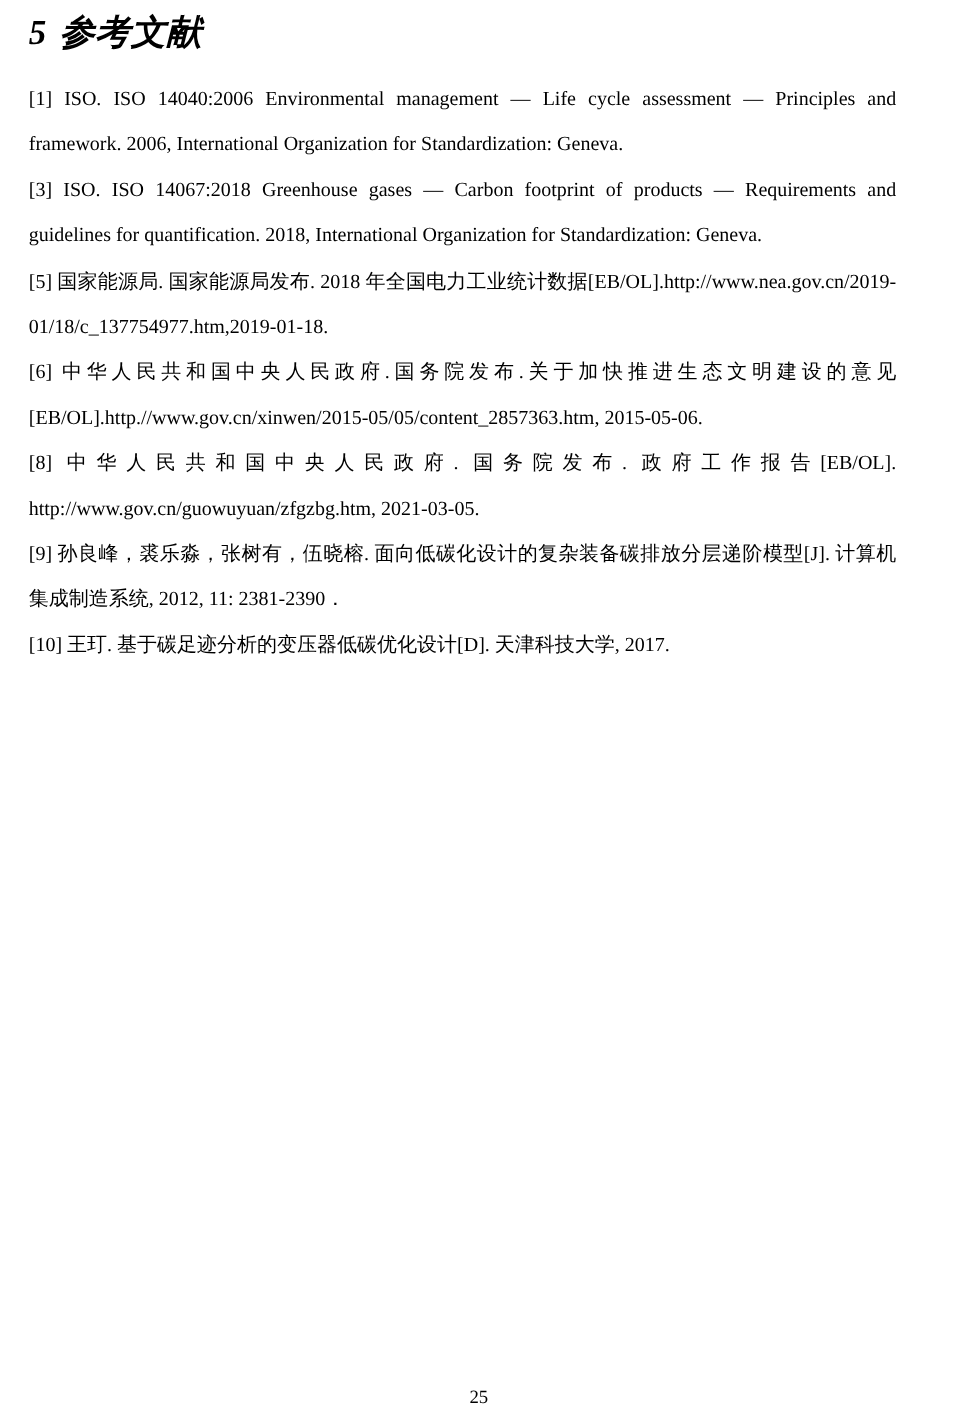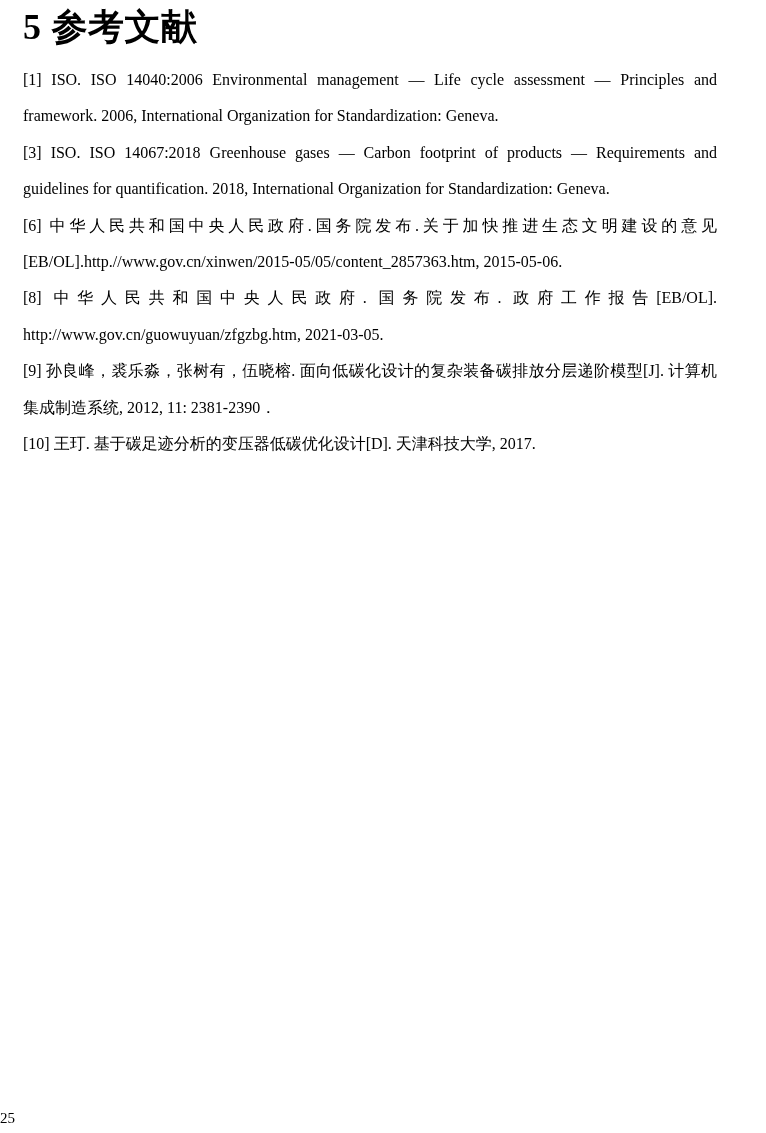--- a/index.html
+++ b/index.html
@@ -12,62 +12,64 @@
     width: 766px;
     height: 1133px;
     background: #ffffff;
     box-sizing: border-box;
     padding: 8px 49px 0 23px;
     font-family: "Liberation Serif", "DejaVu Serif", serif;
     color: #000000;
     overflow: hidden;
   }
   .section-heading {
-    font-size: 36px;
+    font-size: 28px;
     font-weight: bold;
     line-height: 34px;
     margin: 2px 0 18px 0;
     letter-spacing: 0.5px;
+    font-style: italic;
   }
   .section-heading .num {
     margin-right: 10px;
   }
   .ref-list {
     margin: 0;
     padding: 0;
   }
   .ref-item {
     font-size: 16px;
     line-height: 36.4px;
     text-align: justify;
     margin: 0;
     overflow-wrap: anywhere;
   }
   .page-number {
     position: absolute;
     bottom: 6px;
     left: 0;
     right: 0;
-    text-align: left;
+    text-align: center;
     font-size: 15px;
     line-height: 18px;
   }
 </style>
 </head>
 <body>
 
 <div class="page">
 
   <h1 class="section-heading">
     <span class="num">5</span><span>参考文献</span>
   </h1>
 
   <div class="ref-list">
     <p class="ref-item">[1] ISO. ISO 14040:2006 Environmental management — Life cycle assessment — Principles and framework. 2006, International Organization for Standardization: Geneva.</p>
     <p class="ref-item">[3] ISO. ISO 14067:2018 Greenhouse gases — Carbon footprint of products — Requirements and guidelines for quantification. 2018, International Organization for Standardization: Geneva.</p>
+    <p class="ref-item">[5] 国家能源局. 国家能源局发布. 2018 年全国电力工业统计数据[EB/OL].http://www.nea.gov.cn/2019-01/18/c_137754977.htm,2019-01-18.</p>
     <p class="ref-item">[6] 中华人民共和国中央人民政府.国务院发布.关于加快推进生态文明建设的意见[EB/OL].http.//www.gov.cn/xinwen/2015-05/05/content_2857363.htm, 2015-05-06.</p>
     <p class="ref-item">[8] 中华人民共和国中央人民政府. 国务院发布. 政府工作报告[EB/OL]. http://www.gov.cn/guowuyuan/zfgzbg.htm, 2021-03-05.</p>
     <p class="ref-item">[9] 孙良峰，裘乐淼，张树有，伍晓榕. 面向低碳化设计的复杂装备碳排放分层递阶模型[J]. 计算机集成制造系统, 2012, 11: 2381-2390．</p>
     <p class="ref-item">[10] 王玎. 基于碳足迹分析的变压器低碳优化设计[D]. 天津科技大学, 2017.</p>
   </div>
 
   <div class="page-number">25</div>
 
 </div>
 

